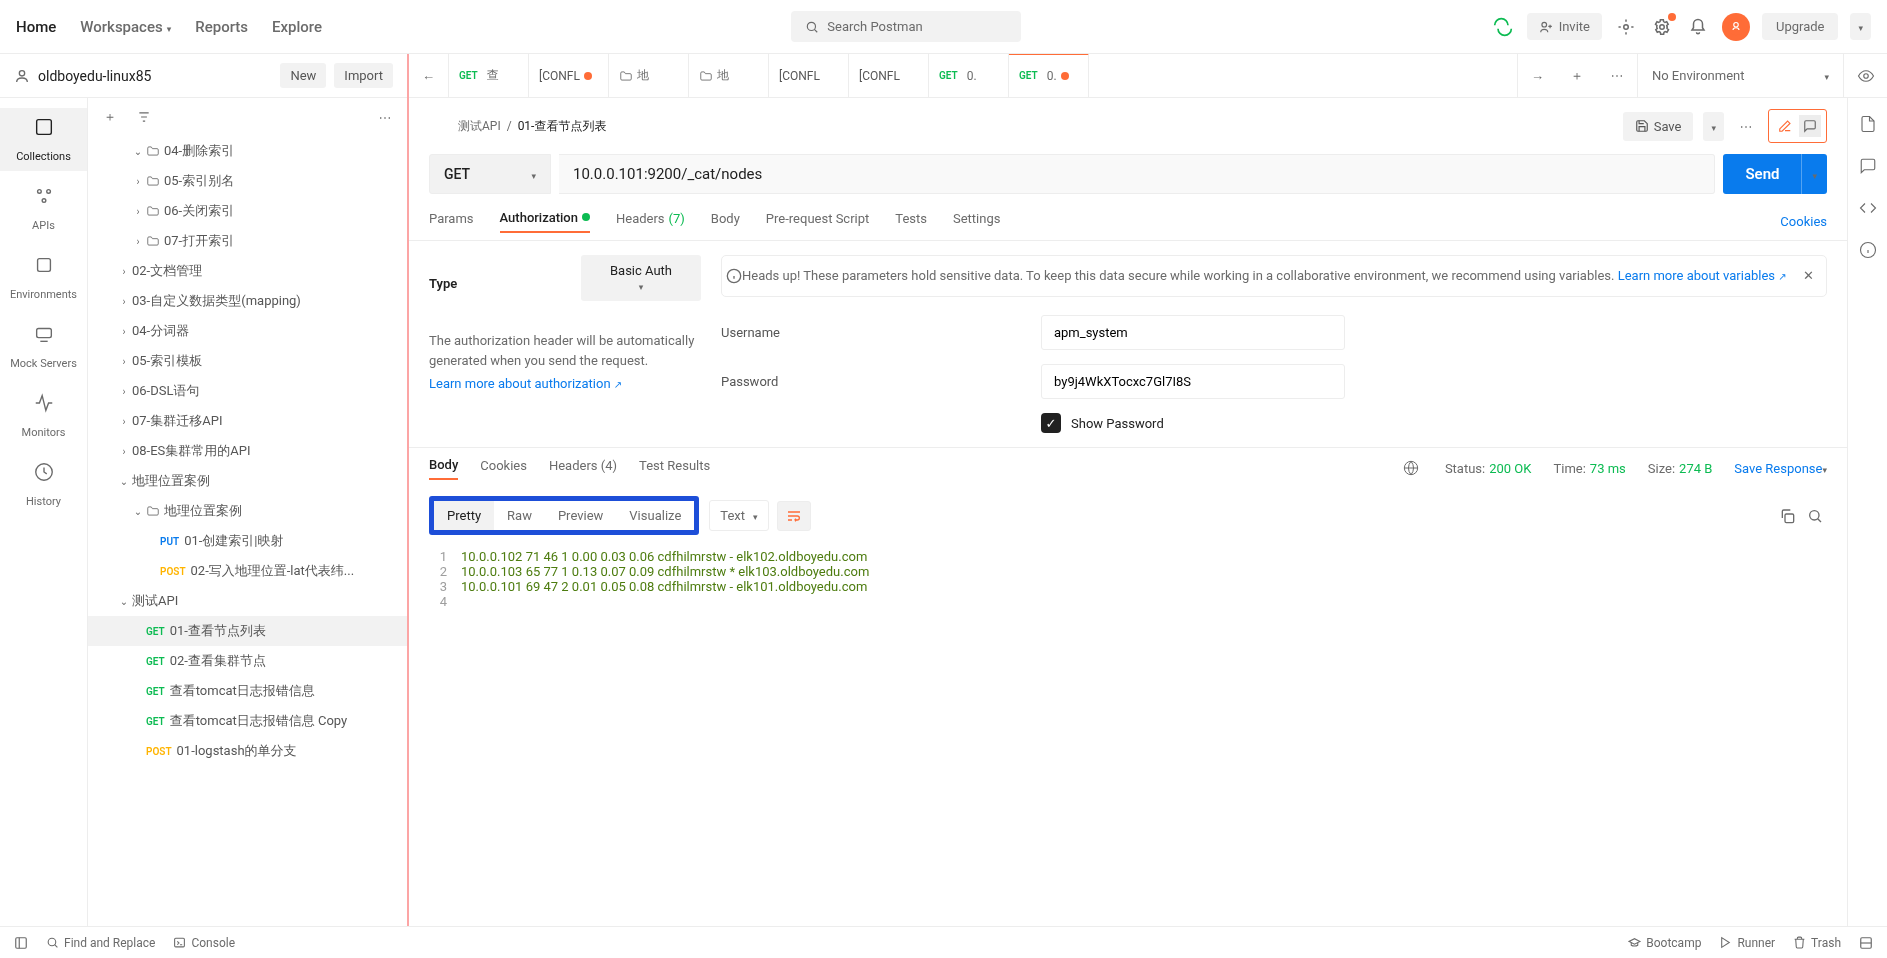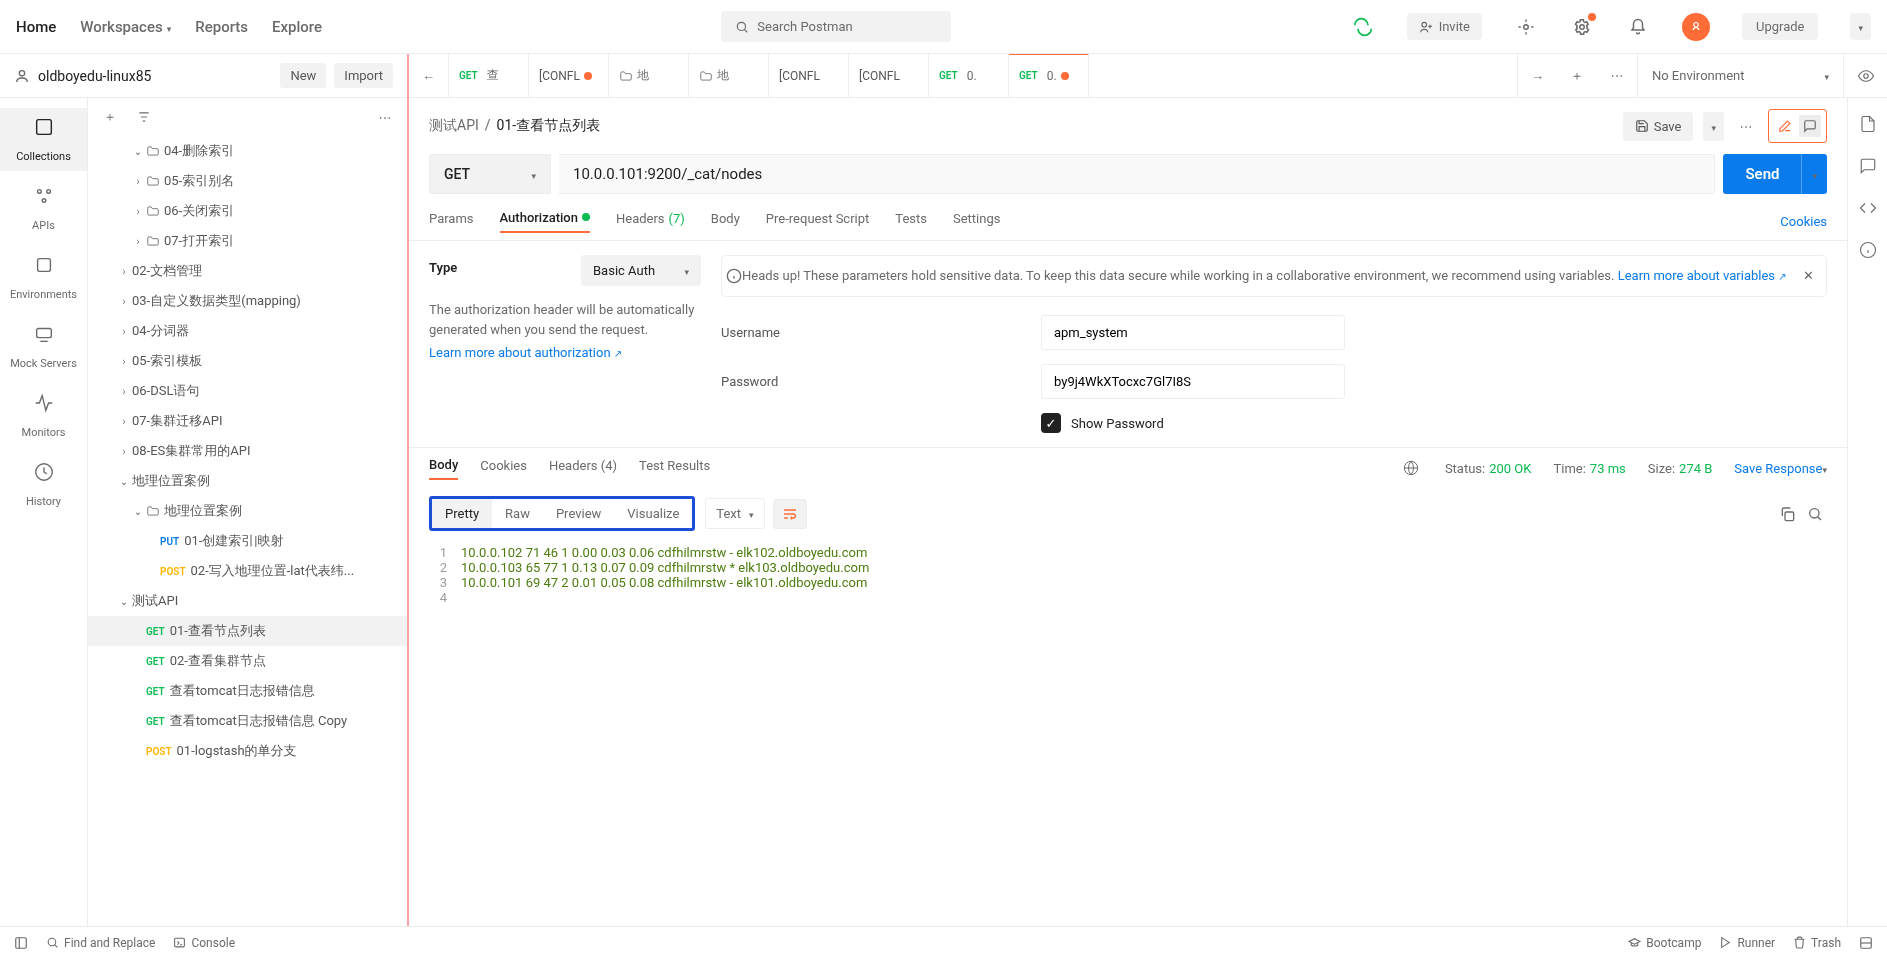--- a/index.html
+++ b/index.html
@@ -5,21 +5,21 @@
 * { margin: 0; padding: 0; box-sizing: border-box; font-family: -apple-system, BlinkMacSystemFont, "Segoe UI", Roboto, sans-serif; }
 body { background: #fff; color: #212121; font-size: 13px; overflow: hidden; }
 .app { display: flex; flex-direction: column; height: 100vh; }
 
 
 .topbar { display: flex; align-items: center; height: 54px; border-bottom: 1px solid #ededed; padding: 0 16px; gap: 24px; }
 .topbar .nav-item { font-size: 15px; color: #6b6b6b; font-weight: 500; cursor: pointer; display: inline-flex; align-items: center; gap: 4px; }
 .topbar .nav-item.active { color: #212121; }
 .topbar .spacer { flex: 1; }
 .search-box { display: flex; align-items: center; background: #f2f2f2; border-radius: 4px; padding: 8px 14px; gap: 8px; color: #6b6b6b; width: 230px; }
-.topbar .rt { display: flex; align-items: center; gap: 32px; }
+.topbar .rt { display: flex; align-items: center; gap: 12px; }
 .btn-invite { display: inline-flex; align-items: center; gap: 6px; background: #f2f2f2; border-radius: 4px; padding: 6px 12px; font-size: 13px; color: #6b6b6b; cursor: pointer; }
 .btn-upgrade { background: #f2f2f2; border-radius: 4px; padding: 6px 14px; color: #6b6b6b; cursor:pointer; font-size:13px; }
 .icon-btn { width: 24px; height: 24px; display:inline-flex; align-items:center; justify-content:center; color:#6b6b6b; cursor:pointer; }
 .avatar { width:28px; height:28px; border-radius:50%; background:#ff6c37; display:inline-flex; align-items:center; justify-content:center; color:#fff; font-weight:bold; }
 .caret-btn { background:#f2f2f2; border-radius:4px; padding:6px 8px; color:#6b6b6b; cursor:pointer; }
 
 
 .body-row { display:flex; flex:1; min-height:0; }
 
 
@@ -51,21 +51,21 @@
 .tabs-row { display:flex; align-items:center; height:44px; border-bottom:1px solid #ededed; }
 .tab-arrow { width:40px; display:flex; align-items:center; justify-content:center; color:#6b6b6b; height:100%; border-right:1px solid #ededed; cursor:pointer;}
 .tabs { display:flex; flex:1; overflow:hidden; }
 .tab { display:flex; align-items:center; gap:4px; padding:0 10px; height:44px; border-right:1px solid #ededed; font-size:12px; color:#6b6b6b; cursor:pointer; min-width:80px; max-width:90px;}
 .tab.active { border-top:2px solid #ff6c37; margin-top:-1px; }
 .tab .dot { width:8px; height:8px; border-radius:50%; background:#ff6c37; }
 .env-sel { display:flex; align-items:center; gap:80px; padding:0 14px; color:#6b6b6b; height:100%; border-left:1px solid #ededed;}
 .eye-btn { width:44px; display:flex;align-items:center;justify-content:center;color:#6b6b6b;border-left:1px solid #ededed;height:100%; }
 
 .crumb-row { display:flex; align-items:center; height:56px; padding:0 20px; gap:10px; }
-.crumb { color:#6b6b6b; font-size:14px; }
+.crumb { color:#6b6b6b; font-size:12px;margin-left:29px; }
 .crumb .slash { margin:0 6px; }
 .crumb .cur { color:#212121; }
 .crumb-row .sp { flex:1; }
 .save-btn { display:inline-flex; align-items:center; gap:5px; background:#f2f2f2; border-radius:3px; padding:7px 12px; color:#565656; cursor:pointer; font-size:13px;}
 .orange-box { border:1px solid #ff6c37; border-radius:3px; padding:5px; display:inline-flex; gap:3px; }
 .orange-box .sq { width:22px; height:22px; display:inline-flex; align-items:center; justify-content:center; color:#ff6c37; }
 .orange-box .sq.active { background:#ededed; }
 
 .url-row { display:flex; padding:0 20px; gap:8px; margin-bottom:8px; }
 .method-sel { display:flex; align-items:center; justify-content:space-between; background:#f2f2f2; border:1px solid #ededed; border-radius:3px 0 0 3px; padding:0 14px; width:122px; height:40px; font-size:14px; font-weight:500; cursor:pointer; }
@@ -78,21 +78,21 @@
 .req-tabs .t { cursor:pointer; display:inline-flex; align-items:center; gap:4px; padding-bottom:6px;}
 .req-tabs .t.active { color:#212121; border-bottom:2px solid #ff6c37; font-weight:500;}
 .req-tabs .badge-dot { width:8px;height:8px;border-radius:50%;background:#0cbb52; }
 .req-tabs .cnt { color:#0cbb52; }
 .req-tabs .sp { flex:1; }
 .cookies-link { color:#097bed; cursor:pointer; }
 
 .auth-body { display:flex; padding:14px 20px; gap:20px; border-top:1px solid #ededed; border-bottom:1px solid #ededed;}
 .auth-left { width:272px; }
 .auth-left .lbl { font-size:13px; font-weight:600; color:#212121; margin-bottom:20px;}
-.auth-type-sel { display:inline-flex; align-items:center; justify-content:space-between; background:#f2f2f2; padding:8px 12px; border-radius:3px; width:120px; cursor:pointer; margin-bottom:14px;}
+.auth-type-sel { display:inline-flex; align-items:center; justify-content:space-between; background:#f2f2f2; padding:8px 12px; border-radius:3px; width:120px; cursor:pointer; margin-bottom:30px;flex-direction:column;}
 .auth-desc { font-size:13px; color:#6b6b6b; line-height:1.5; margin-bottom:6px;}
 .auth-link { color:#097bed; cursor:pointer; font-size:13px; }
 .auth-link .ext { font-size:10px; }
 .auth-right { flex:1; }
 .alert-box { display:flex; gap:0; border:1px solid #ededed; border-radius:5px; padding:12px 4px; font-size:13px; color:#6b6b6b; margin-bottom:18px; position:relative;}
 .alert-box .close { position:absolute; right:12px; top:12px; cursor:pointer;}
 .form-row { display:flex; align-items:center; margin-bottom:14px; }
 .form-row .flab { width:320px; font-size:13px; color:#565656; }
 .form-row input { width:304px; padding:9px 12px; border:1px solid #ededed; border-radius:3px; font-size:13px;}
 .chk-row { display:flex; align-items:center; gap:10px; margin-left:320px;}
@@ -101,21 +101,21 @@
 
 .resp-tabs { display:flex; align-items:center; padding:0 20px; height:40px; gap:22px; font-size:13px; color:#6b6b6b;}
 .resp-tabs .t { cursor:pointer; padding-bottom:6px;}
 .resp-tabs .t.active { color:#212121; border-bottom:2px solid #ff6c37; font-weight:500;}
 .resp-tabs .sp { flex:1; }
 .resp-tabs .stat { display:inline-flex; gap:4px; }
 .resp-tabs .ok { color:#0cbb52; }
 .save-resp { color:#097bed; cursor:pointer; display:inline-flex; align-items:center; }
 
 .resp-view { display:flex; align-items:center; padding:8px 20px; gap:4px; }
-.seg { display:inline-flex; background:#fff; border:3px solid #1d4ed8; border-radius:3px; overflow:hidden;}
+.seg { display:inline-flex; background:#fff; border:5px solid #1d4ed8; border-radius:3px; overflow:hidden;}
 .seg .s { padding:7px 13px; font-size:13px; color:#6b6b6b; cursor:pointer; }
 .seg .s.active { background:#f2f2f2; color:#212121; }
 .type-sel { display:inline-flex; align-items:center; gap:8px; border:1px solid #ededed; border-radius:3px; padding:7px 10px; margin-left:6px; cursor:pointer; font-size:13px; color:#6b6b6b;}
 .wrap-btn { border:1px solid #ededed; background:#f2f2f2; border-radius:3px; padding:6px 8px; margin-left:4px; color:#ff6c37; }
 .resp-view .sp { flex:1; }
 
 .code { padding:6px 20px; font-family:ui-monospace,Menlo,Consolas,monospace; font-size:13px; }
 .code-line { display:flex; }
 .ln { width:32px; text-align:right; color:#9e9e9e; padding-right:14px; }
 .lc { white-space:pre; color:#4d7c0f; }

